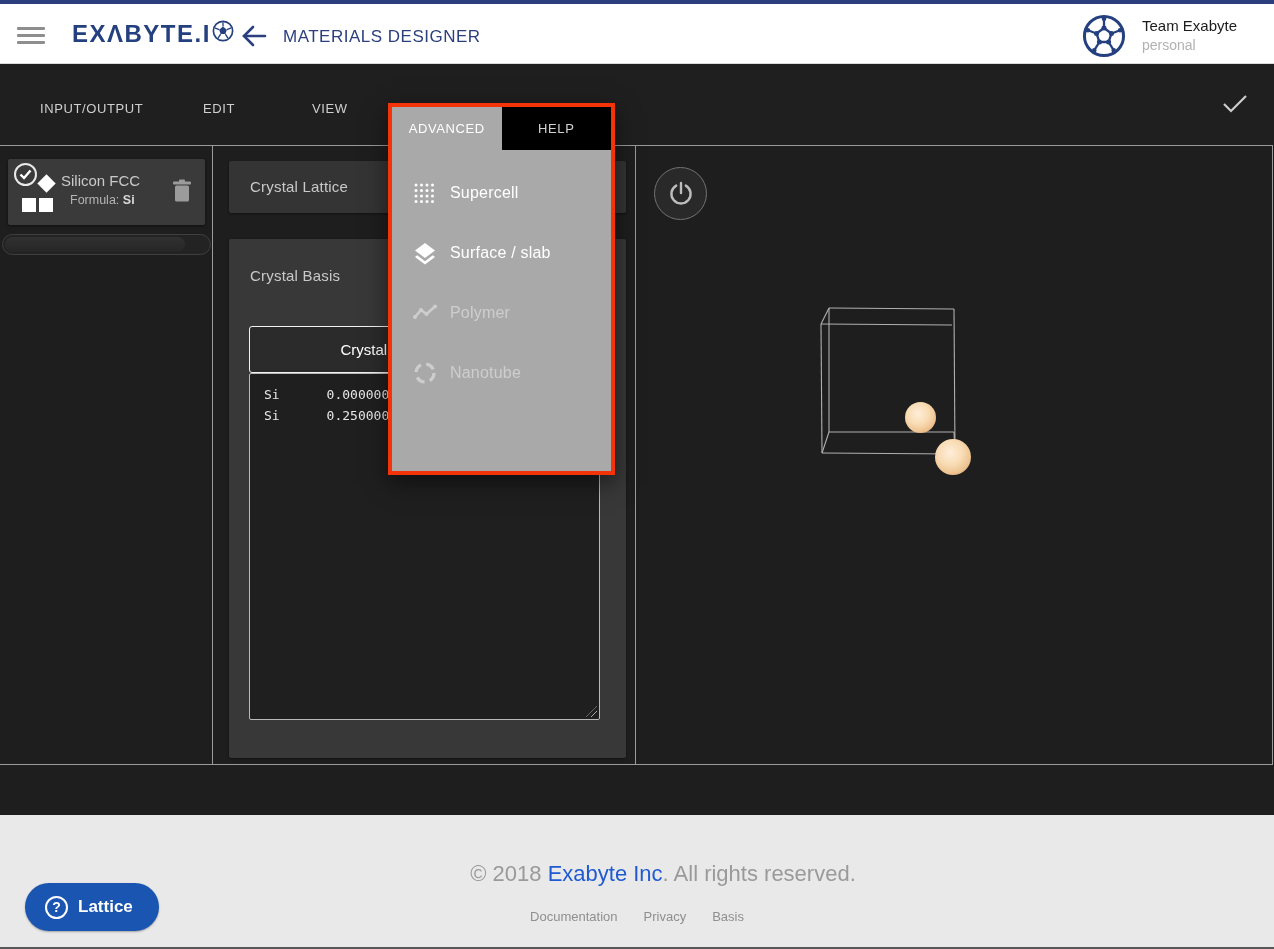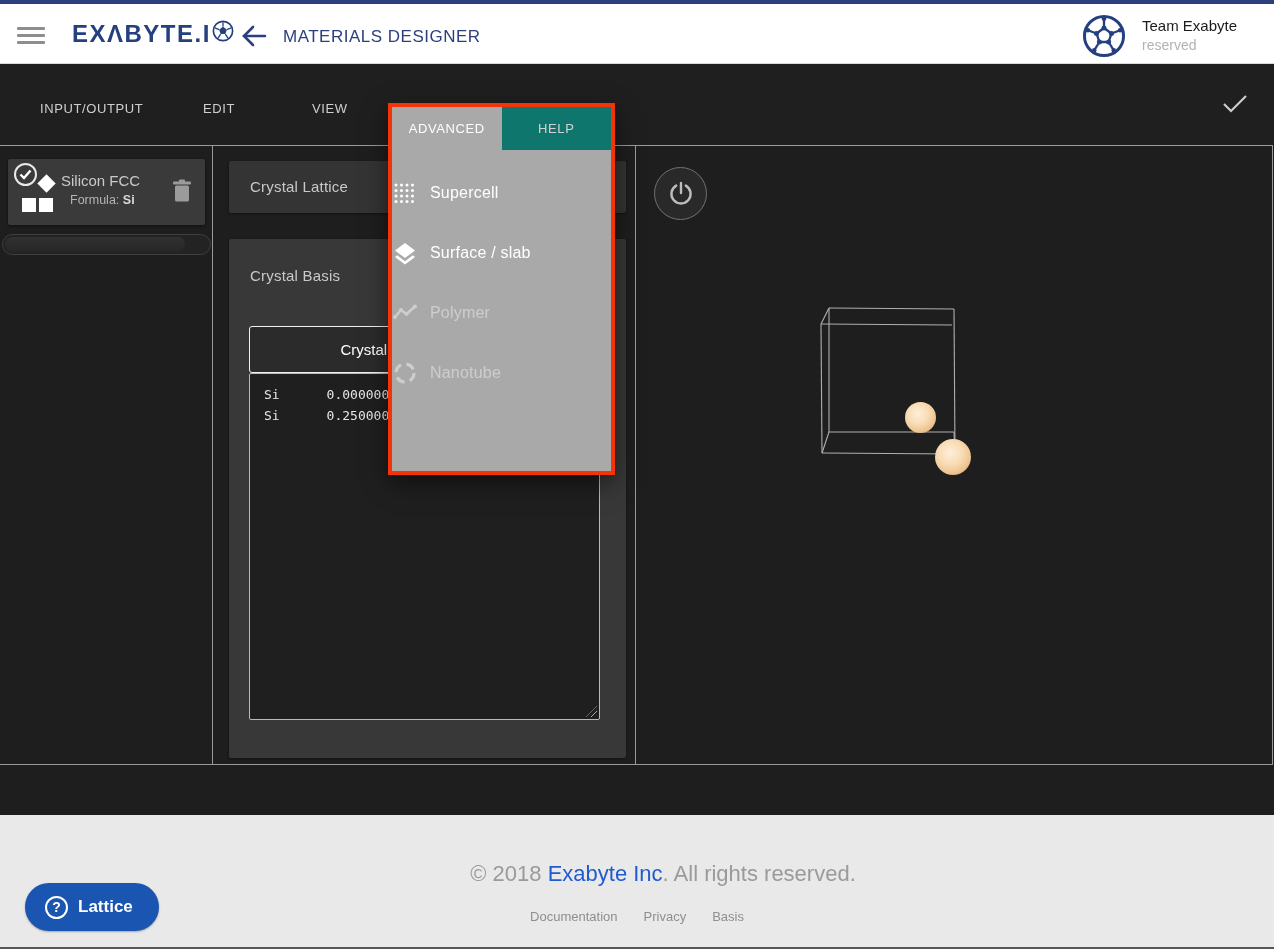--- a/index.html
+++ b/index.html
@@ -62,23 +62,23 @@
   .atom { position:absolute; border-radius:50%; }
   .atom1 { left:269px; top:256px; width:31px; height:31px;
     background:radial-gradient(circle at 42% 38%, #ffeedb 0%, #f8dcb4 40%, #eec391 68%, #cd9c6b 88%, rgba(160,110,70,0) 100%); }
   .atom2 { left:299px; top:293px; width:36px; height:36px;
     background:radial-gradient(circle at 42% 38%, #ffeedb 0%, #f8dcb4 40%, #eec391 68%, #cd9c6b 88%, rgba(160,110,70,0) 100%); }
   
   .dropdown { position:absolute; left:388px; top:85px; width:227px; height:372px; border:4px solid #f43408; background:#a9a9a9; box-shadow:0 8px 22px rgba(0,0,0,.5); z-index:50;margin-top:18px; }
   .dd-tabs { display:flex; height:43px; }
   .dd-tab { flex:1; display:flex; align-items:center; justify-content:center; font-size:13px; font-weight:500; letter-spacing:.6px; cursor:pointer; }
   .dd-tab-active { color:#ffffff; }
-  .dd-tab-idle { background:#0f766e; color:#d2d2d2; }
+  .dd-tab-idle { background:#000000; color:#d2d2d2; }
   .dd-items { padding-top:13px; }
-  .dd-item { height:60px; display:flex; align-items:center; cursor:pointer; }
+  .dd-item { height:60px; display:flex; align-items:center; padding-left:20px; cursor:pointer; }
   .dd-item .dd-icon { width:26px; height:26px; margin-right:12px; flex:none; }
   .dd-item span.lbl { font-size:16px; color:#ffffff; letter-spacing:.2px; }
   .dd-item.disabled { opacity:.42; cursor:default; }
   
   .footer { position:absolute; left:0; top:815px; width:100%; height:134px; background:#e9e9e9; }
   .copyright { position:absolute; left:0; top:46px; width:100%; text-align:center; font-size:22px; color:#9a9a9a;margin-left:26px; }
   .copyright .company { color:#1f5ad2; cursor:pointer; }
   .footer-links { position:absolute; left:0; top:94px; width:100%; display:flex; justify-content:center; gap:26px; font-size:13px; color:#8f8f8f; }
   .footer-links span { cursor:pointer; }
   .support-btn { position:absolute; left:25px; top:68px; height:48px; padding:0 26px 0 20px; border-radius:26px; background:#1b55b2; display:flex; align-items:center; gap:10px; cursor:pointer; box-shadow:0 1px 2px rgba(0,0,0,.3); }
@@ -147,21 +147,21 @@
             <circle cx="20" cy="5" r="2"></circle>
           <circle cx="34" cy="15" r="2"></circle>
             <circle cx="28.5" cy="32.5" r="2"></circle>
             <circle cx="11.5" cy="32.5" r="2"></circle>
             <circle cx="6" cy="15" r="2"></circle>
         </g>
       </svg>
     </div>
     <div class="user-block">
       <div class="user-name">Team Exabyte</div>
-      <div class="user-plan">reserved</div>
+      <div class="user-plan">personal</div>
     </div>
   </div>
 
   <div class="menubar">
     <div class="menubar-item" style="left:40px">INPUT/OUTPUT</div>
     <div class="menubar-item" style="left:203px">EDIT</div>
     <div class="menubar-item" style="left:312px">VIEW</div>
     <div class="menubar-check">
       <svg width="26" height="20" viewBox="0 0 26 20">
           <polyline points="2,10 9,17 24,2" fill="none" stroke="#cccccc" stroke-width="2.2"></polyline>

